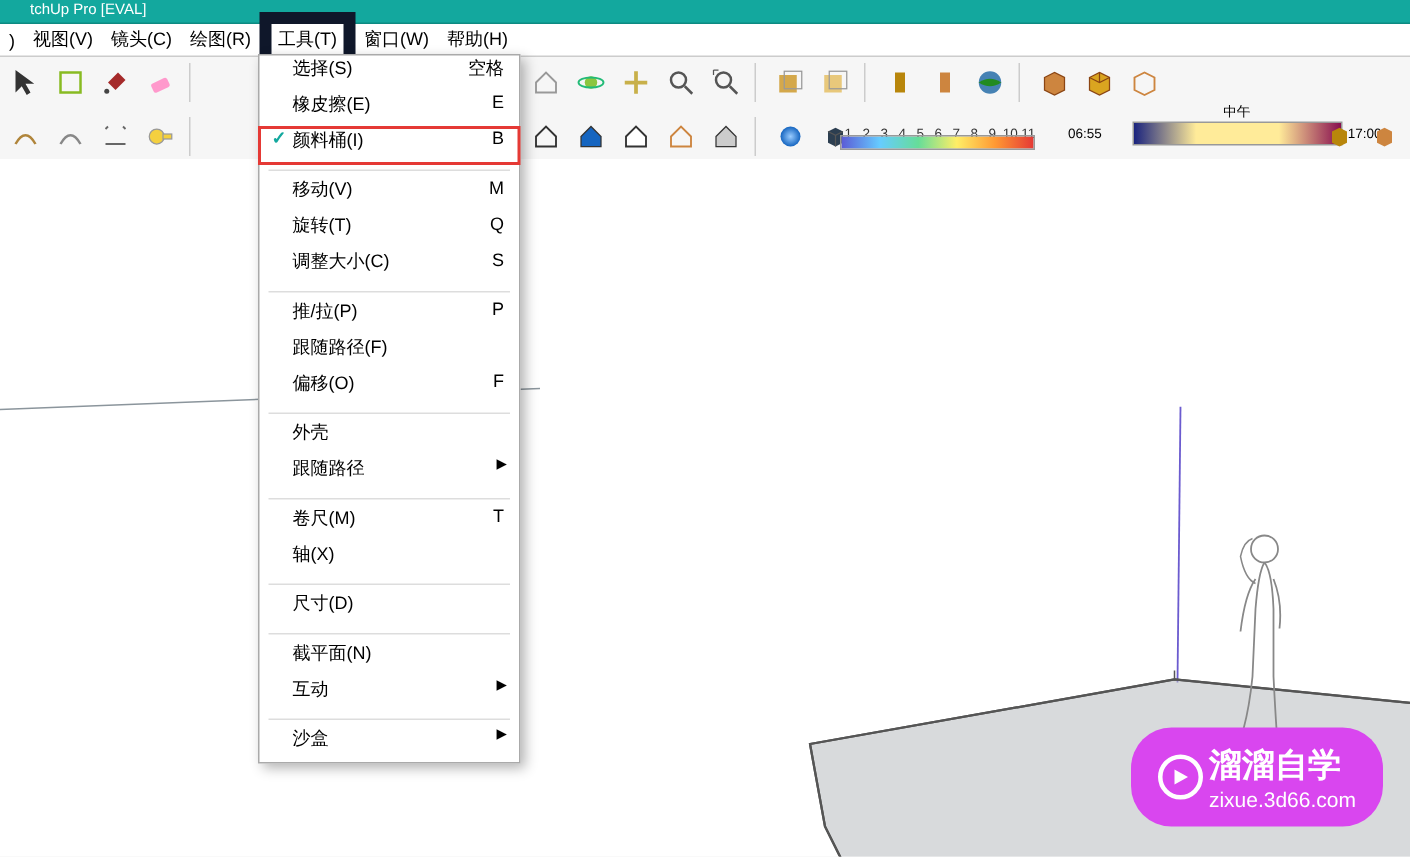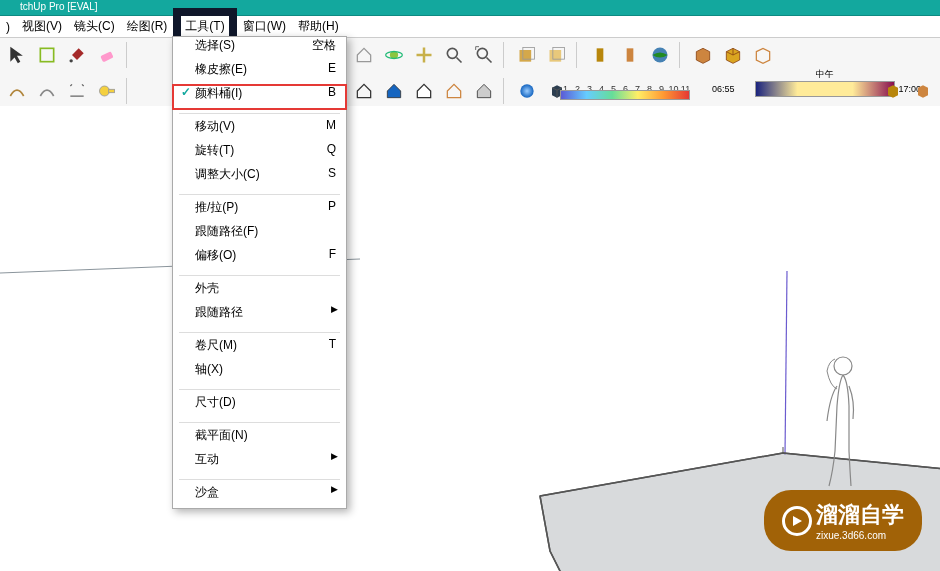--- a/index.html
+++ b/index.html
@@ -20,23 +20,23 @@
   .dd-item { display: flex; align-items: flex-start; height: 24px; font-size: 12px; padding: 0 10px 0 22px; position: relative; cursor: default; }
   .dd-item .shortcut { margin-left: auto; }
   .dd-item .check { position: absolute; left: 8px; color: #13a89e; font-weight: bold; }
   .dd-item .submenu-arrow { position: absolute; right: 8px; font-size: 9px; }
   .dd-sep { height: 1px; background: #ddd; margin: 4px 6px; }
   .dd-item.highlighted { outline: 2px solid #e53935; outline-offset: -1px; }
   .color-scale { position: absolute; top: 40px; left: 560px; height: 22px; display: flex; align-items: center; gap: 1px; font-size: 9px; }
   .color-scale .tick { font-size: 9px; color: #333; width: 11px; text-align: center; }
   .time-scale { position: absolute; top: 40px; left: 712px; height: 22px; display: flex; align-items: center; font-size: 9px; }
   .time-scale .grad2 { width: 140px; height: 16px; background: linear-gradient(to right, #1a237e 0%, #ffeb99 30%, #ffeb99 70%, #880e4f 100%); border: 1px solid #999; }
-  .watermark { position: absolute; bottom: 20px; right: 18px; background: #a16207; color: #fff; padding: 10px 18px; font-size: 22px; font-weight: bold; display: flex; align-items: center; gap: 4px; border-radius: 27px; }
+  .watermark { position: absolute; bottom: 20px; right: 18px; background: #d946ef; color: #fff; padding: 10px 18px; font-size: 22px; font-weight: bold; display: flex; align-items: center; gap: 4px; border-radius: 27px; }
   .watermark .playicon { width: 30px; height: 30px; border: 3px solid #fff; border-radius: 50%; display: flex; align-items: center; justify-content: center; }
-  .watermark .sub { font-size: 10px; font-weight: normal; display: block; }
+  .watermark .sub { font-size: 14px; font-weight: normal; display: block; }
   .cube { position: absolute; top: 165px; right: -5px; width: 410px; height: 320px; }
   .cube polygon, .cube polyline { stroke: #555; stroke-width: 1.5; }
   .figure { position: absolute; top: 245px; right: 75px; }
 </style>
 </head>
 <body>
 
 <div class="titlebar">
   <span>tchUp Pro [EVAL]</span>
 </div>

